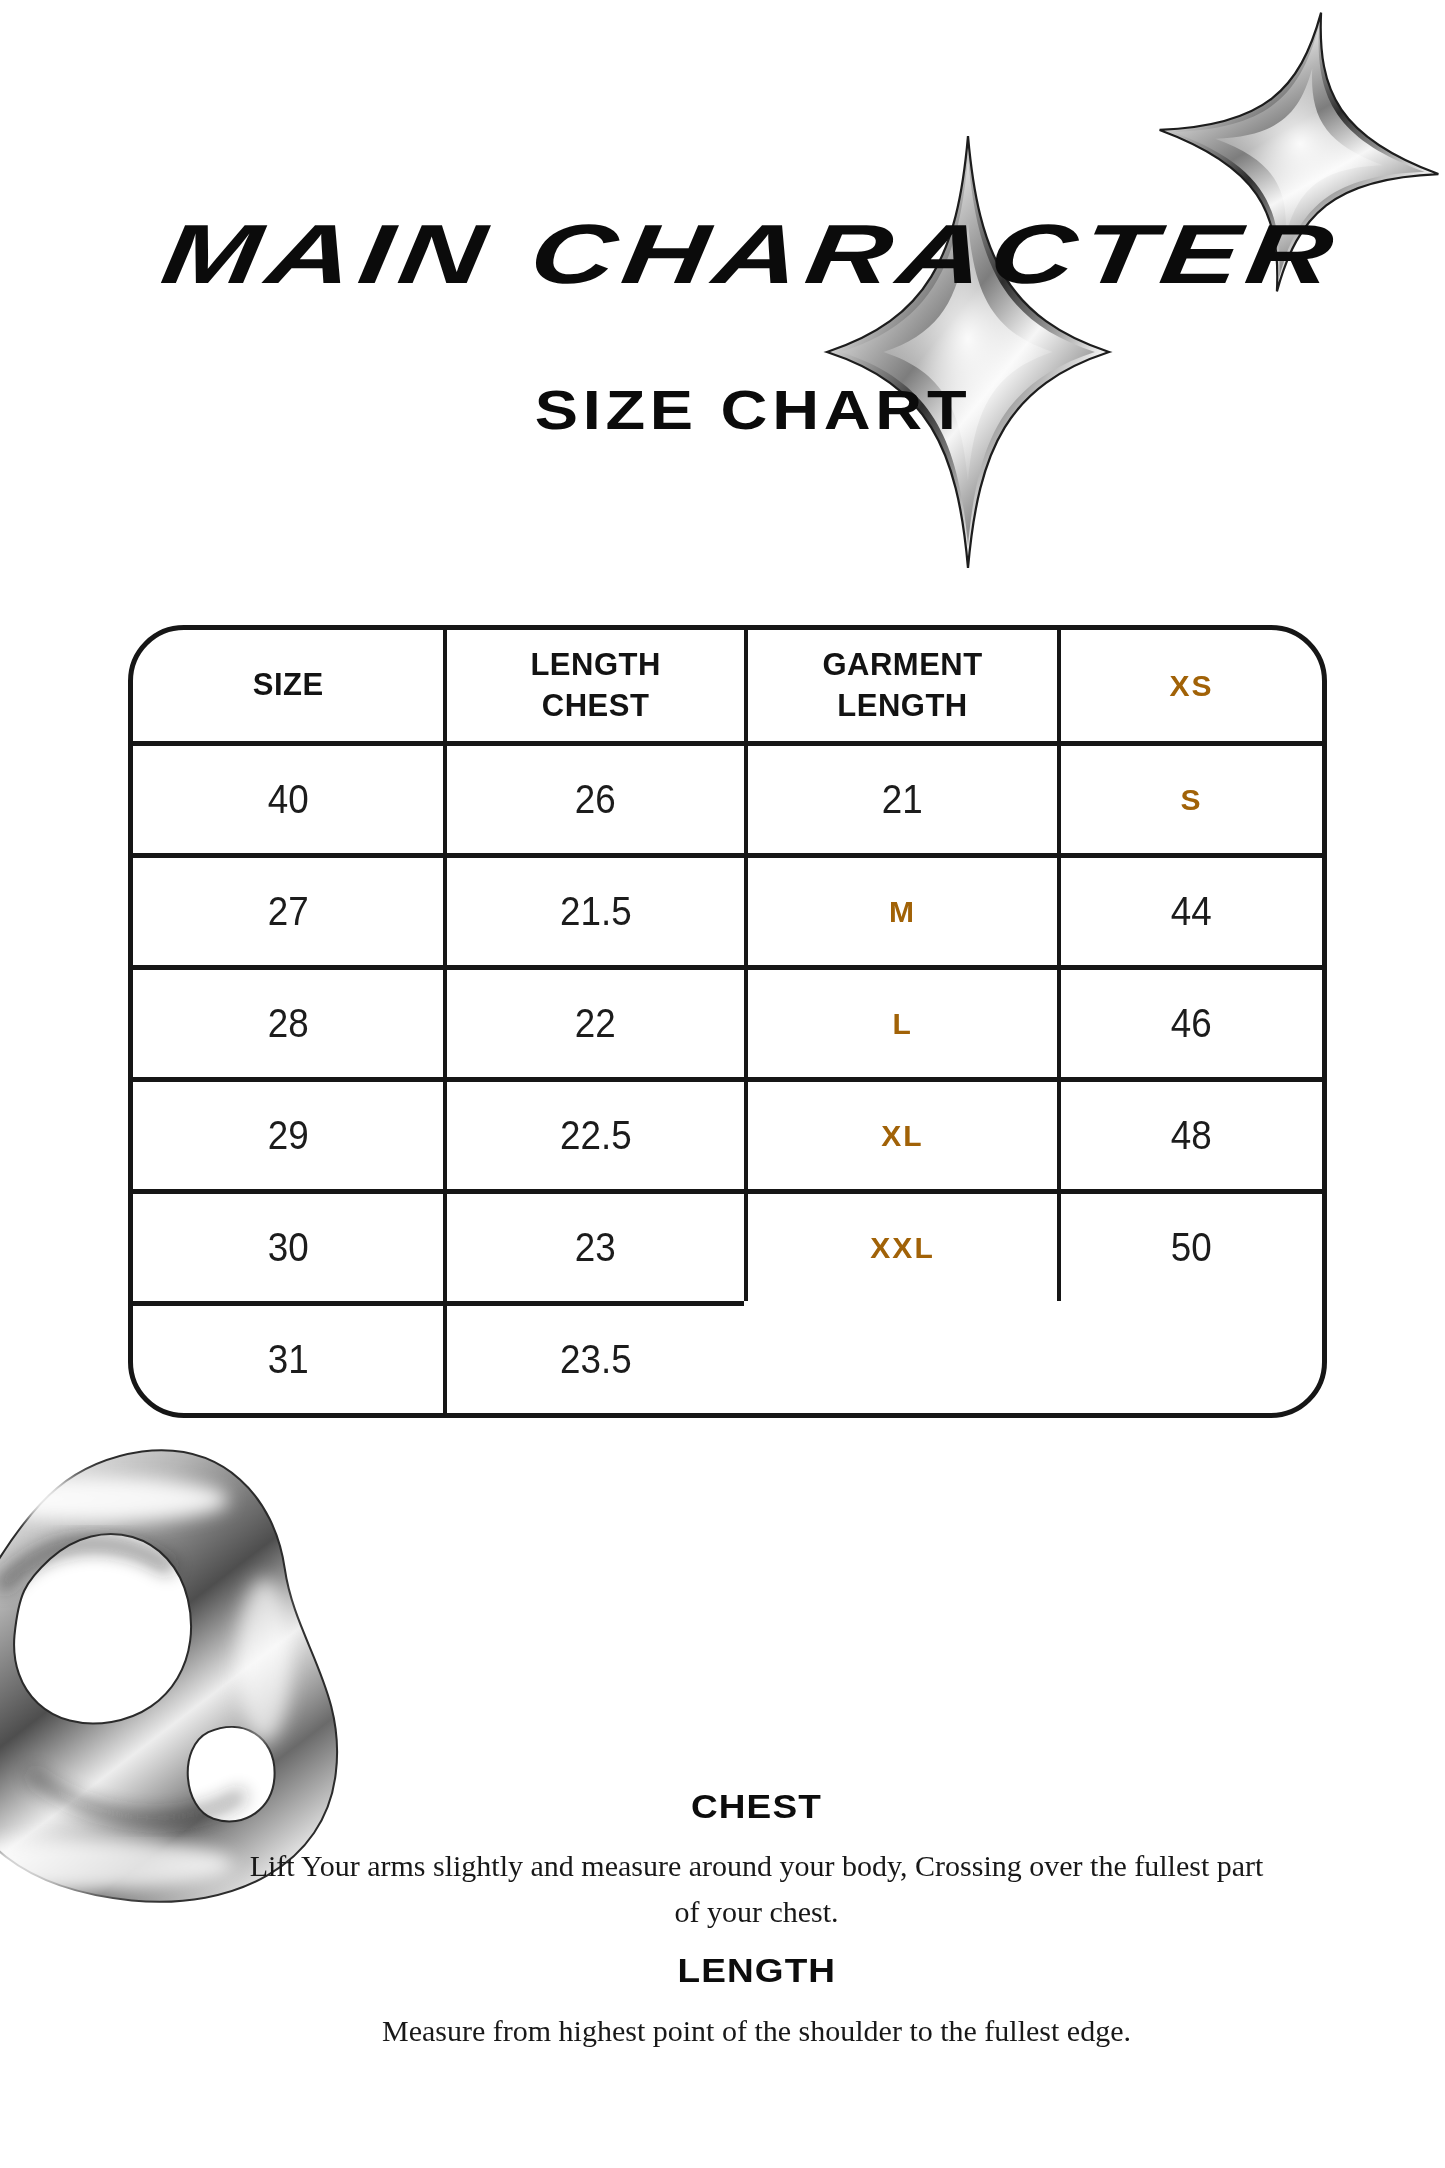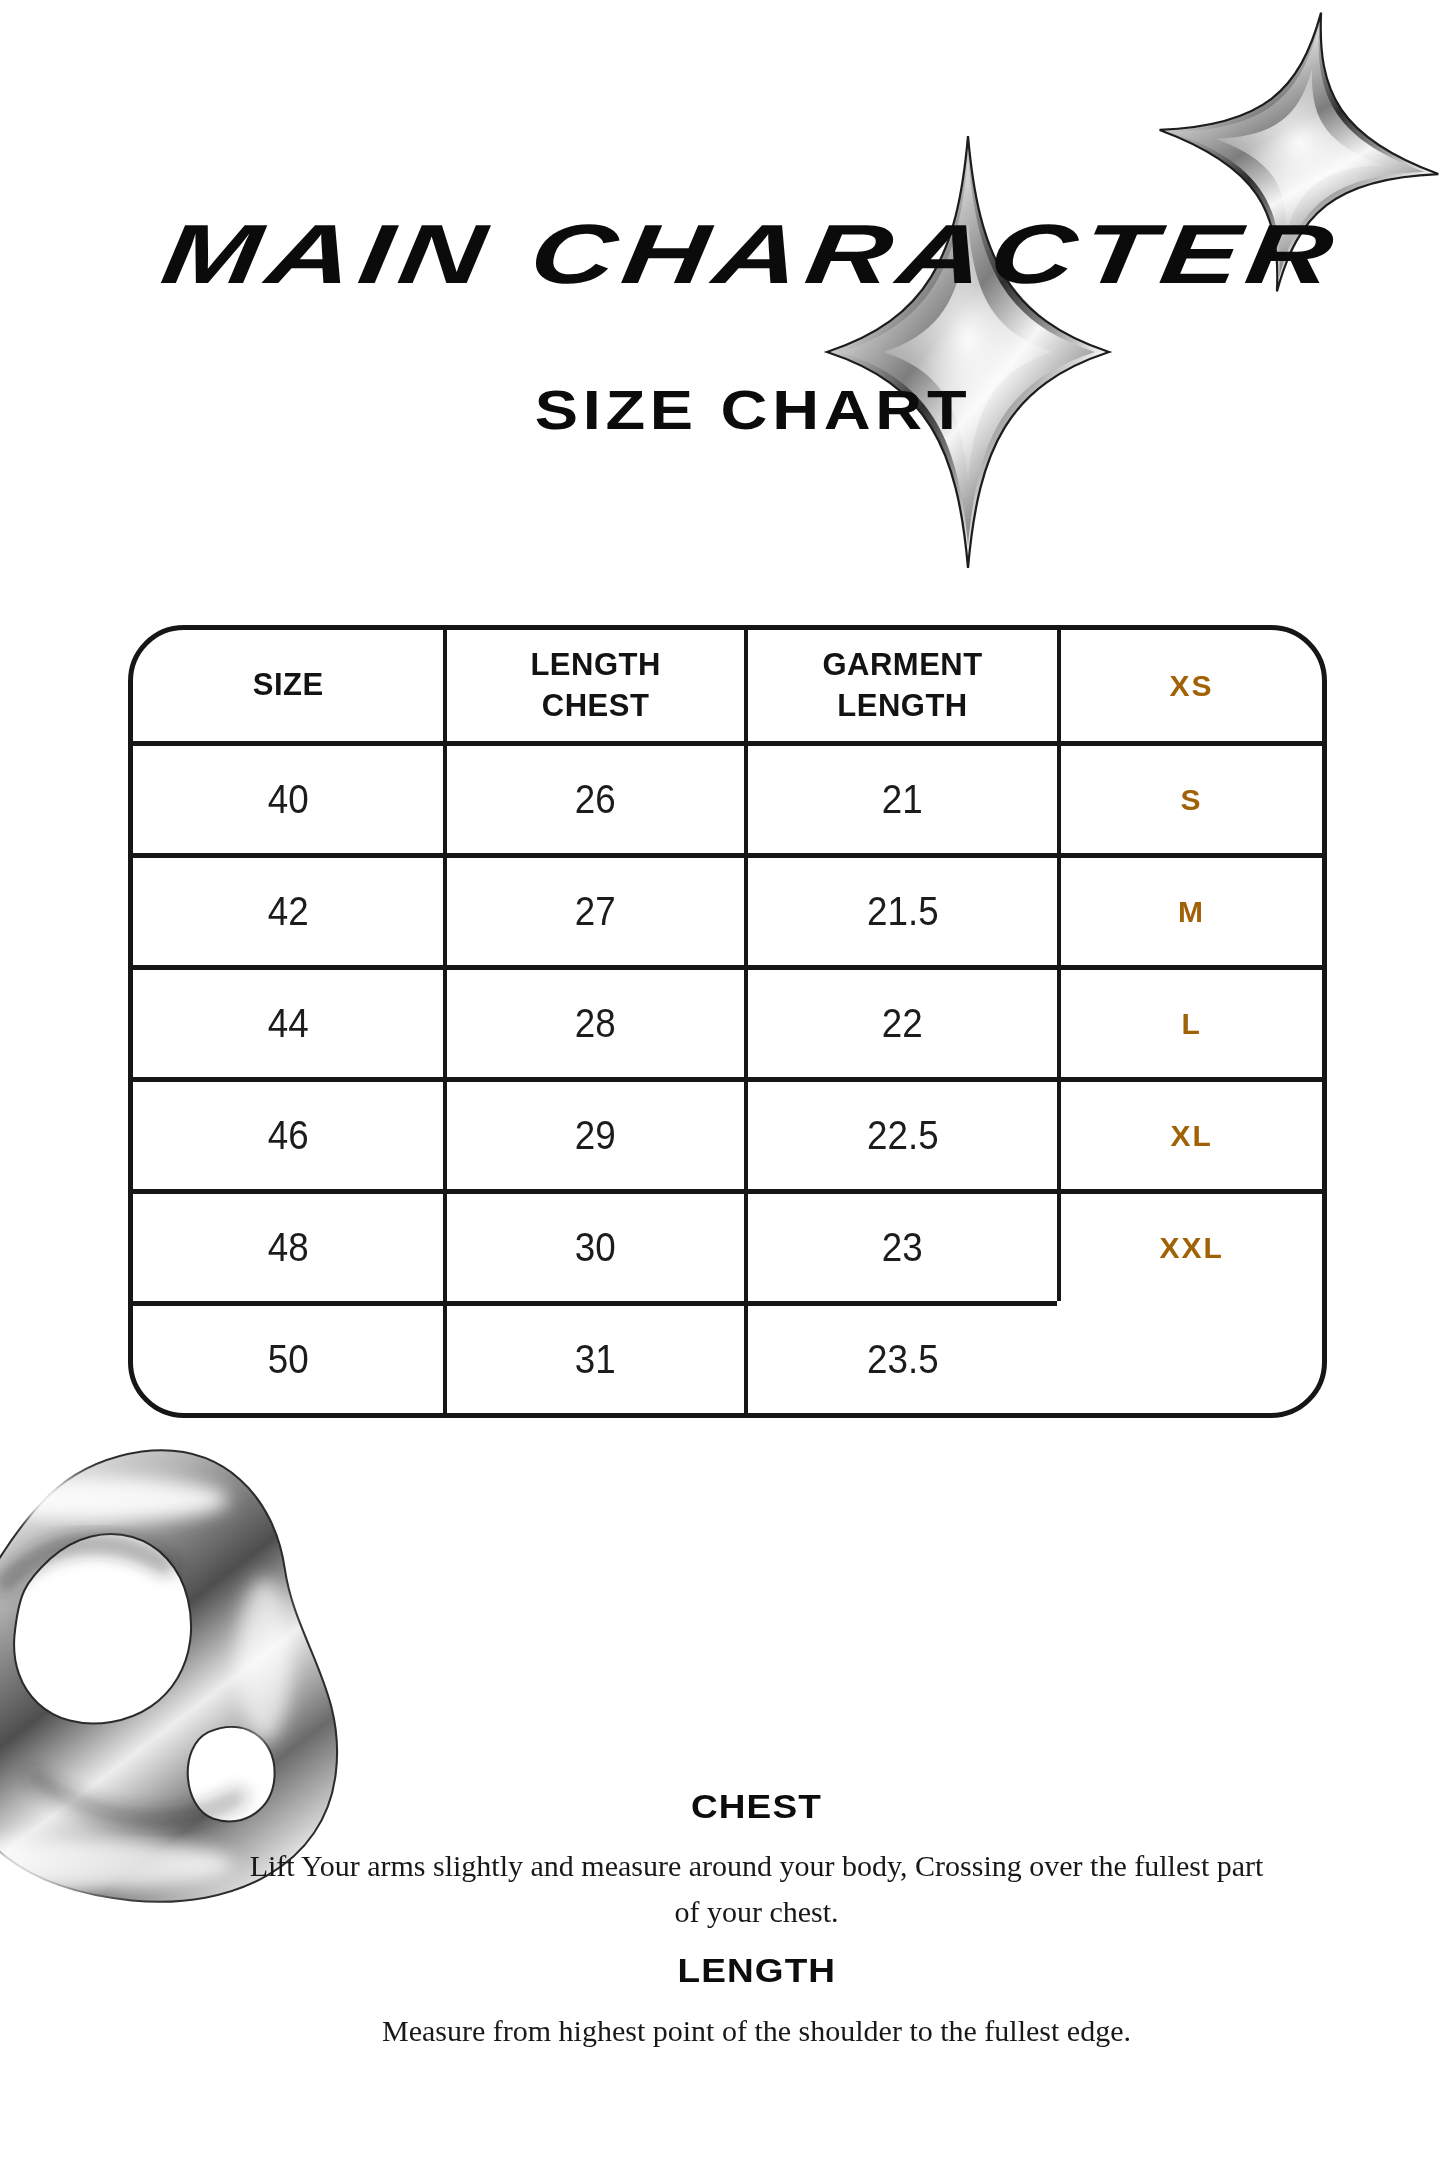--- a/index.html
+++ b/index.html
@@ -201,23 +201,20 @@
         <span>26</span>
       </div>
     <div class="td td-num">
         <span>21</span>
       </div>
 
     <div class="td td-size">
         <span>S</span>
       </div>
     <div class="td td-num">
-        <span>42</span>
-      </div>
-    <div class="td td-num">
         <span>27</span>
       </div>
     <div class="td td-num">
         <span>21.5</span>
       </div>
 
     <div class="td td-size">
         <span>M</span>
       </div>
     <div class="td td-num">

